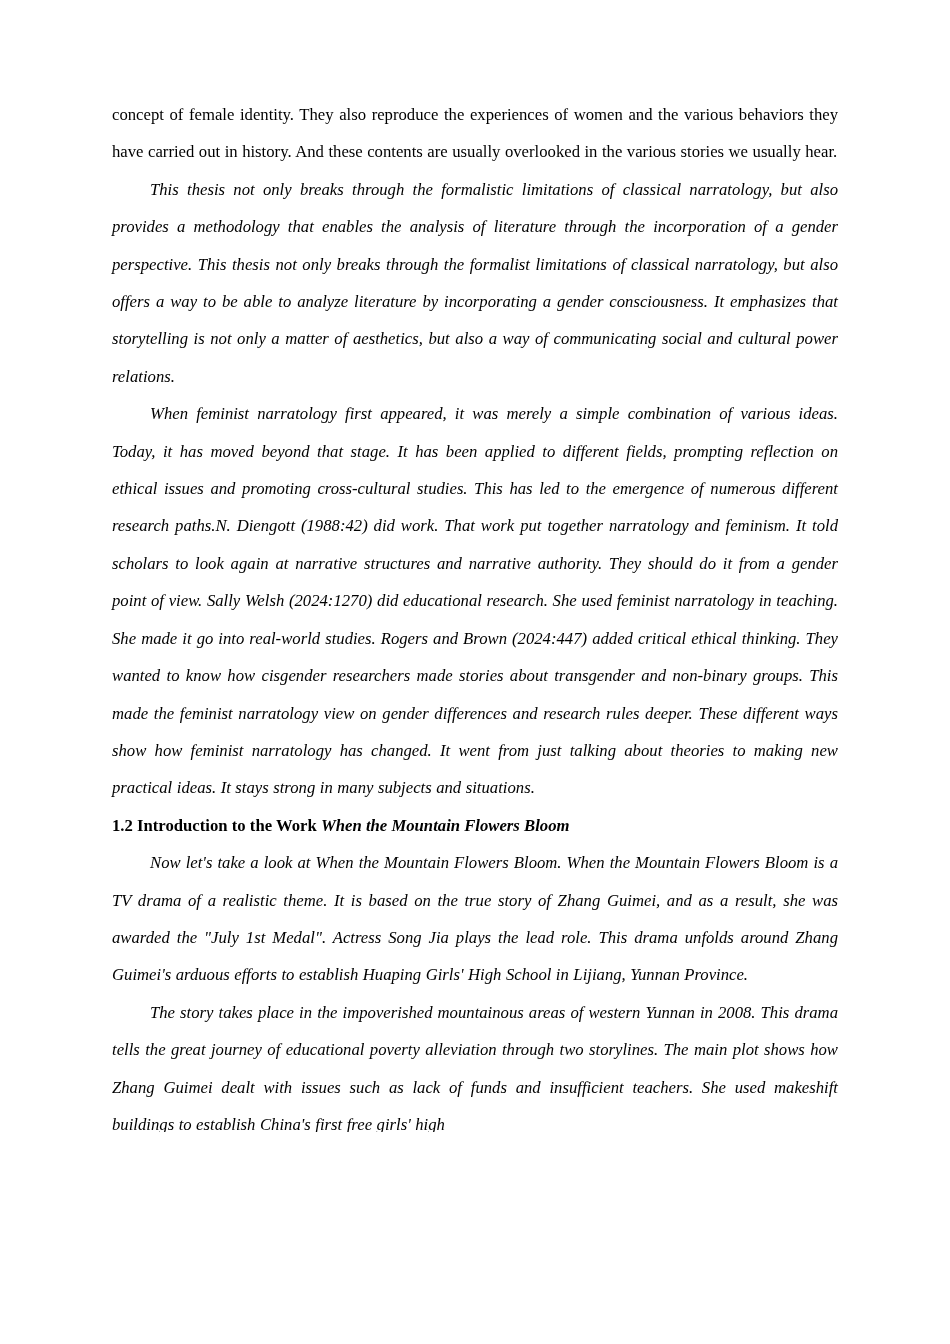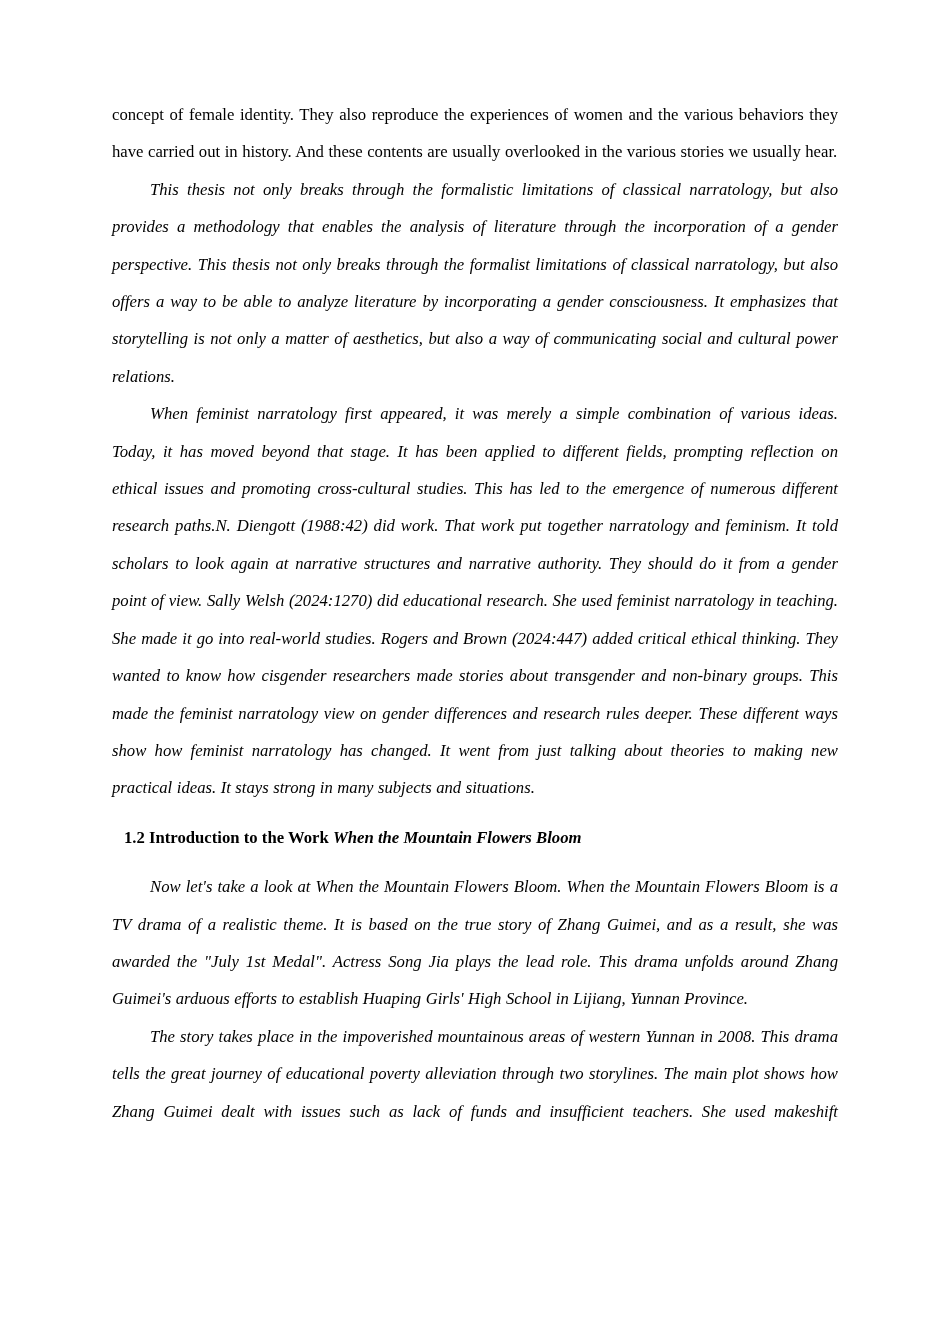--- a/index.html
+++ b/index.html
@@ -33,21 +33,21 @@
     text-justify: inter-word;
     hyphens: none;
     -webkit-hyphens: none;
     word-spacing: 0.02em;
   }
   p.indent {
     text-indent: 38px;
     font-style: italic;
   }
   h2.section-heading {
-    margin: 12px;
+    margin: 0;
     padding: 0;
     font-size: 16.7px;
     line-height: 37.4px;
     font-weight: bold;
     text-align: left;
   }
   h2.section-heading .work-title {
     font-style: italic;
     font-weight: bold;
   }

